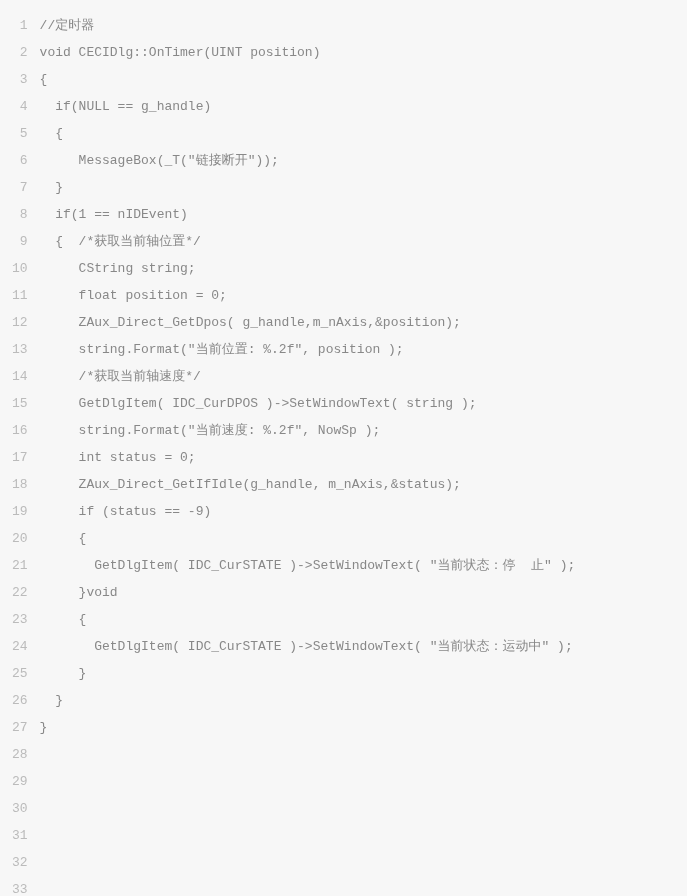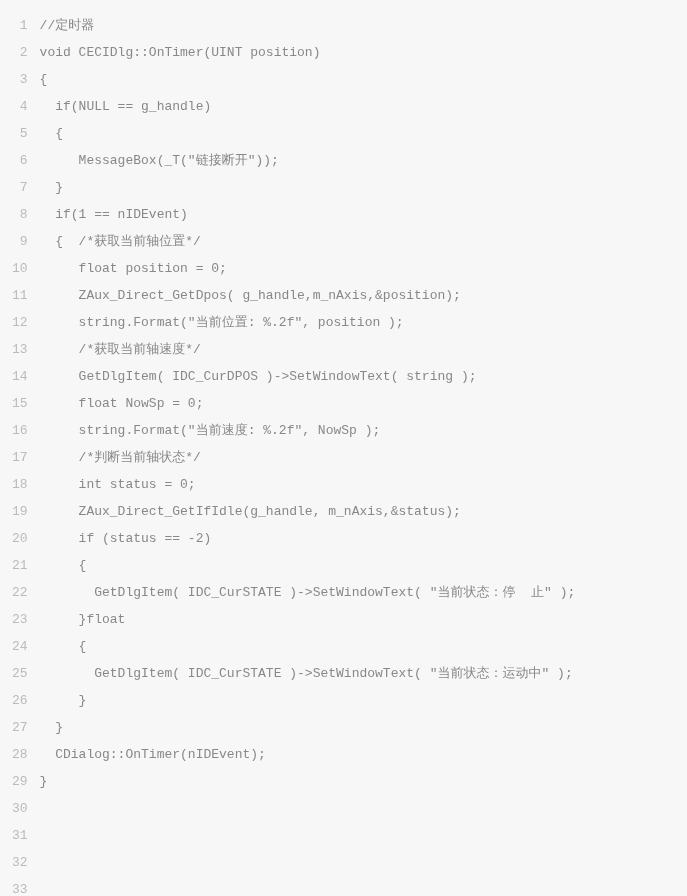--- a/index.html
+++ b/index.html
@@ -82,34 +82,32 @@
   <div class="code">
     <div class="line">//定时器</div>
     <div class="line">void CECIDlg::OnTimer(UINT position)</div>
     <div class="line">{</div>
     <div class="line">  if(NULL == g_handle)</div>
     <div class="line">  {</div>
     <div class="line">     MessageBox(_T("链接断开"));</div>
     <div class="line">  }</div>
     <div class="line">  if(1 == nIDEvent)</div>
     <div class="line">  {  /*获取当前轴位置*/</div>
+    <div class="line">     CString string;</div>
     <div class="line">     float position = 0;</div>
     <div class="line">     ZAux_Direct_GetDpos( g_handle,m_nAxis,&amp;position);</div>
     <div class="line">     string.Format("当前位置: %.2f", position );</div>
     <div class="line">     /*获取当前轴速度*/</div>
     <div class="line">     GetDlgItem( IDC_CurDPOS )-&gt;SetWindowText( string );</div>
-    <div class="line">     float NowSp = 0;</div>
     <div class="line">     string.Format("当前速度: %.2f", NowSp );</div>
-    <div class="line">     /*判断当前轴状态*/</div>
     <div class="line">     int status = 0;</div>
     <div class="line">     ZAux_Direct_GetIfIdle(g_handle, m_nAxis,&amp;status);</div>
-    <div class="line">     if (status == -2)</div>
+    <div class="line">     if (status == -9)</div>
     <div class="line">     {</div>
     <div class="line">       GetDlgItem( IDC_CurSTATE )-&gt;SetWindowText( "当前状态：停  止" );</div>
-    <div class="line">     }float</div>
+    <div class="line">     }void</div>
     <div class="line">     {</div>
     <div class="line">       GetDlgItem( IDC_CurSTATE )-&gt;SetWindowText( "当前状态：运动中" );</div>
     <div class="line">     }</div>
     <div class="line">  }</div>
-    <div class="line">  CDialog::OnTimer(nIDEvent);</div>
     <div class="line">}</div>
   </div>
 </div>
 
 </body></html>

